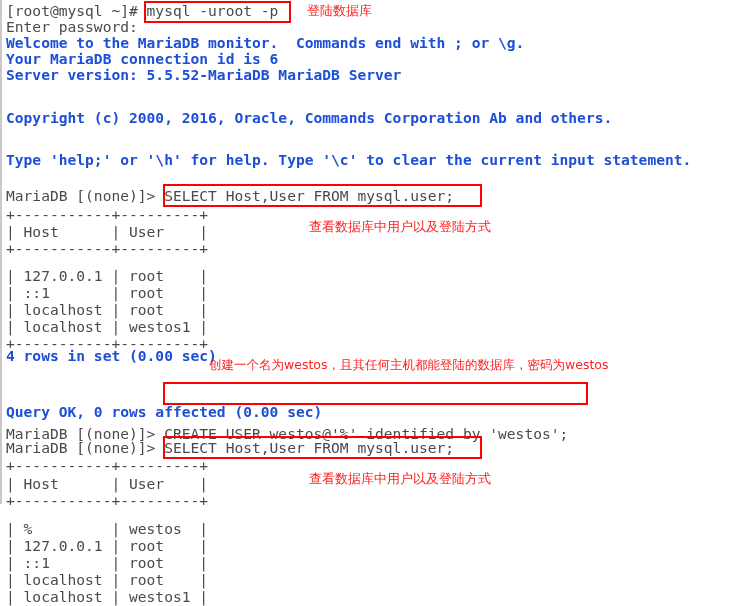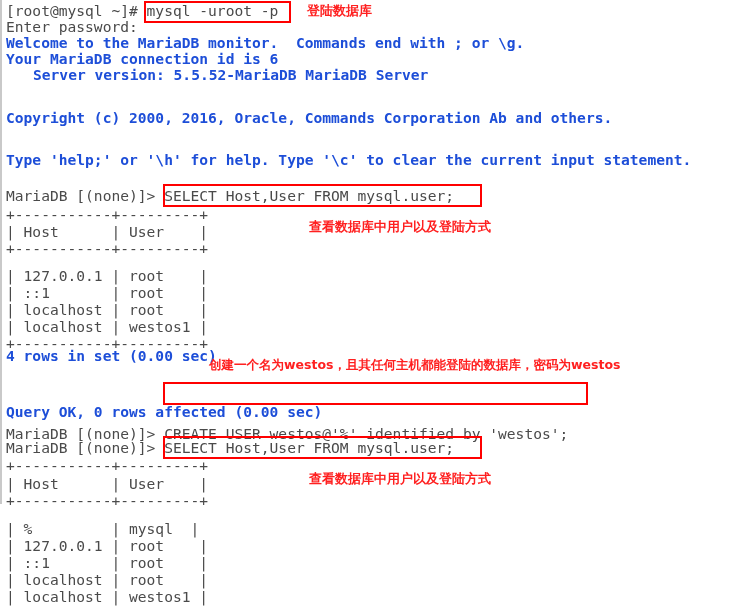--- a/index.html
+++ b/index.html
@@ -47,38 +47,38 @@
     border: 2px solid #ff0000;
     box-sizing: border-box;
     pointer-events: none;
   }
   .annot {
     position: absolute;
     color: #ff2020;
     font-family: "DejaVu Sans", sans-serif;
     font-size: 13px;
     line-height: 16px;
-    font-weight: 700;
+    font-weight: 400;
     white-space: pre;
   }
   .annot.small {
     font-size: 12.5px;
     margin-top: 16px;
   }
 </style>
 </head>
 <body>
 
 <div id="terminal">
   <div id="lines-layer">
       <div class="term-line dim" style="top: 3px;">[root@mysql ~]# mysql -uroot -p</div>
       <div class="term-line dim" style="top: 19px;">Enter password:</div>
       <div class="term-line bold" style="top: 35px;">Welcome to the MariaDB monitor.  Commands end with ; or \g.</div>
       <div class="term-line bold" style="top: 51px;">Your MariaDB connection id is 6</div>
-      <div class="term-line bold" style="top: 67px; margin-left: 27px;">Server version: 5.5.52-MariaDB MariaDB Server</div>
+      <div class="term-line bold" style="top: 67px;">Server version: 5.5.52-MariaDB MariaDB Server</div>
       <div class="term-line bold" style="top: 83px;"></div>
       <div class="term-line bold" style="top: 110px;">Copyright (c) 2000, 2016, Oracle, Commands Corporation Ab and others.</div>
       <div class="term-line bold" style="top: 126px;"></div>
       <div class="term-line bold" style="top: 152px;">Type 'help;' or '\h' for help. Type '\c' to clear the current input statement.</div>
       <div class="term-line bold" style="top: 168px;"></div>
       <div class="term-line dim" style="top: 188px;">MariaDB [(none)]&gt; SELECT Host,User FROM mysql.user;</div>
       <div class="term-line dim" style="top: 207px;">+-----------+---------+</div>
       <div class="term-line dim" style="top: 224px;">| Host      | User    |</div>
       <div class="term-line dim" style="top: 241px;">+-----------+---------+</div>
       <div class="term-line dim" style="top: 268px;">| 127.0.0.1 | root    |</div>
@@ -88,21 +88,21 @@
       <div class="term-line dim" style="top: 336px;">+-----------+---------+</div>
       <div class="term-line bold" style="top: 348px;">4 rows in set (0.00 sec)</div>
       <div class="term-line bold" style="top: 366px;"></div>
       <div class="term-line dim" style="top: 387px; margin-top: 39px;">MariaDB [(none)]&gt; CREATE USER westos@'%' identified by 'westos';</div>
       <div class="term-line bold" style="top: 404px;">Query OK, 0 rows affected (0.00 sec)</div>
       <div class="term-line bold" style="top: 420px;"></div>
       <div class="term-line dim" style="top: 440px;">MariaDB [(none)]&gt; SELECT Host,User FROM mysql.user;</div>
       <div class="term-line dim" style="top: 458px;">+-----------+---------+</div>
       <div class="term-line dim" style="top: 476px;">| Host      | User    |</div>
       <div class="term-line dim" style="top: 493px;">+-----------+---------+</div>
-      <div class="term-line dim" style="top: 521px;">| %         | mysql  |</div>
+      <div class="term-line dim" style="top: 521px;">| %         | westos  |</div>
       <div class="term-line dim" style="top: 538px;">| 127.0.0.1 | root    |</div>
       <div class="term-line dim" style="top: 555px;">| ::1       | root    |</div>
       <div class="term-line dim" style="top: 572px;">| localhost | root    |</div>
       <div class="term-line dim" style="top: 589px;">| localhost | westos1 |</div>
     </div>
   <div id="boxes-layer">
       <div class="redbox" style="left: 142px; top: 1px; width: 147px; height: 22px;"></div>
       <div class="redbox" style="left: 161px; top: 184px; width: 319px; height: 23px;"></div>
       <div class="redbox" style="left: 161px; top: 382px; width: 425px; height: 23px;"></div>
       <div class="redbox" style="left: 161px; top: 436px; width: 319px; height: 23px;"></div>

